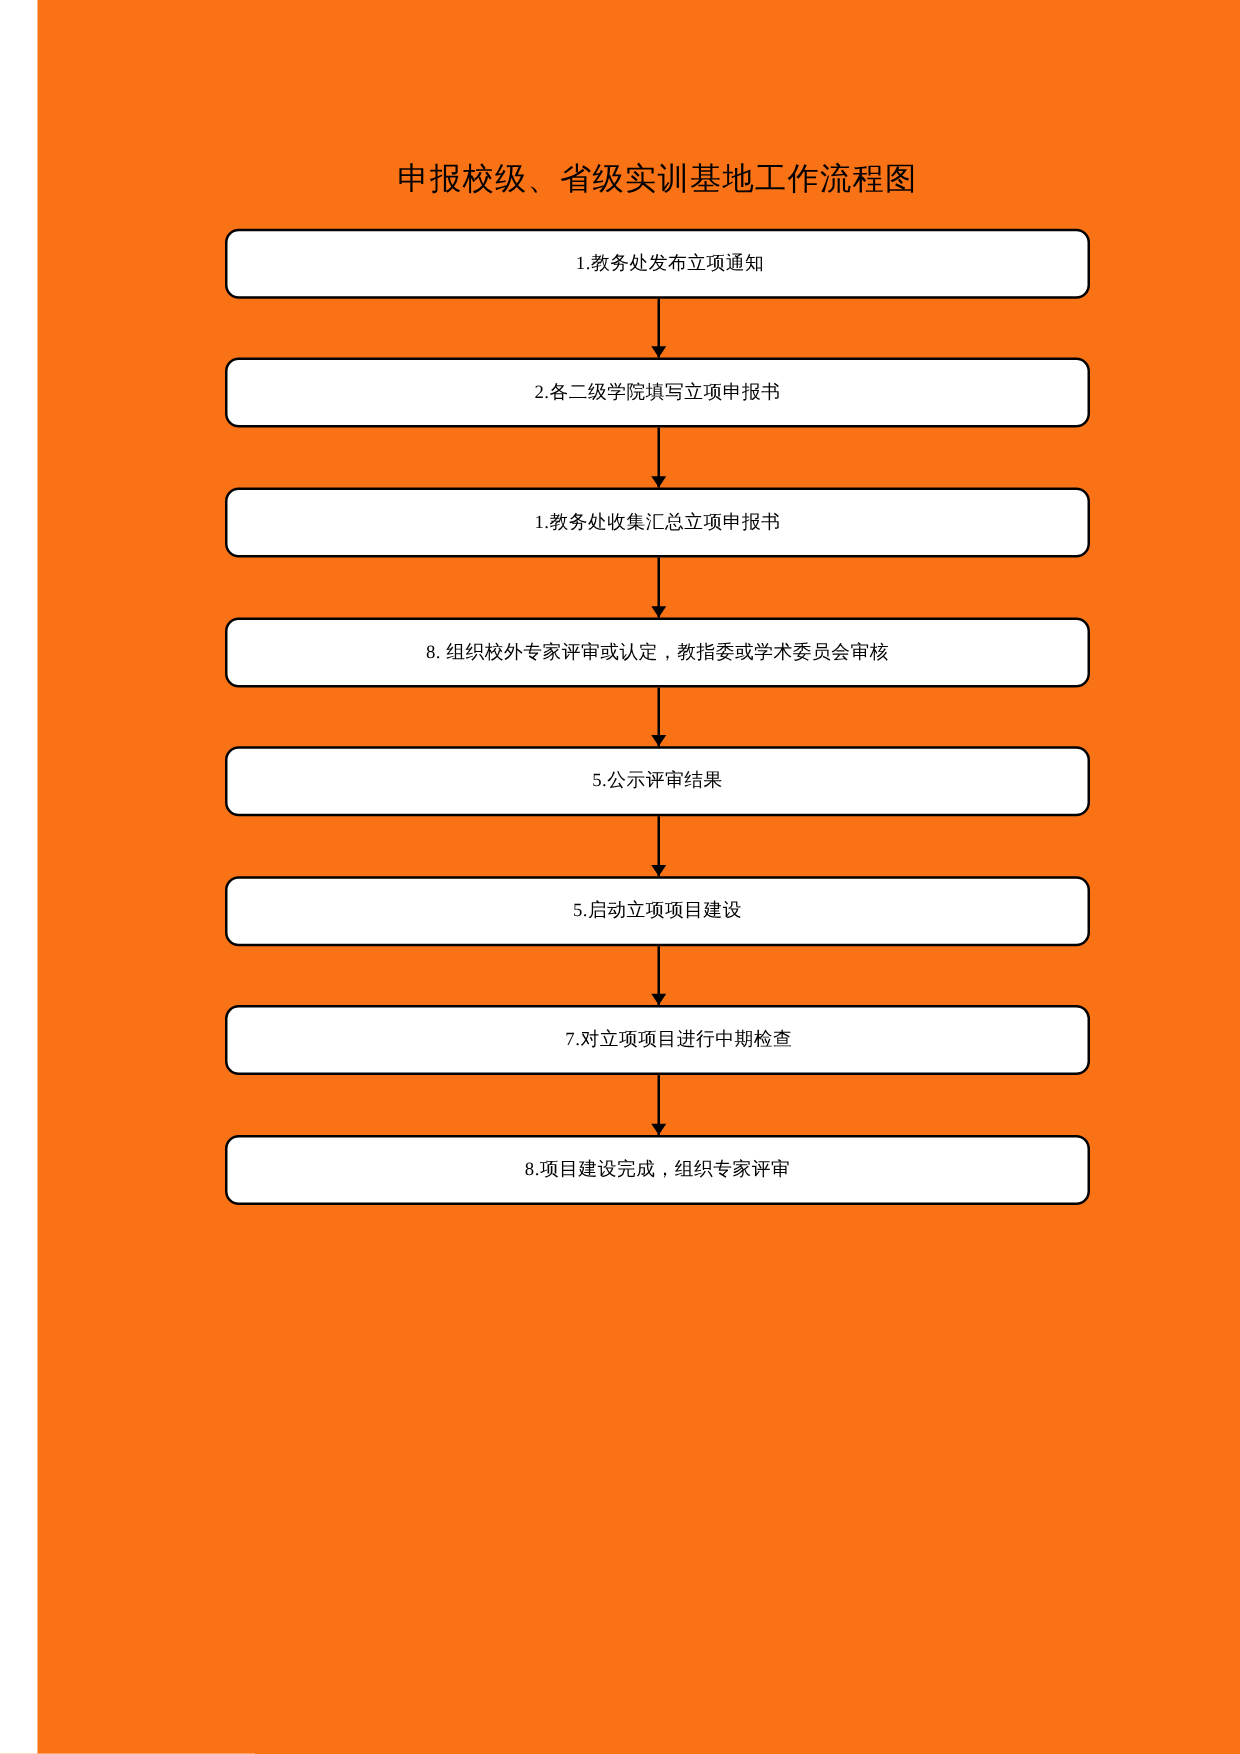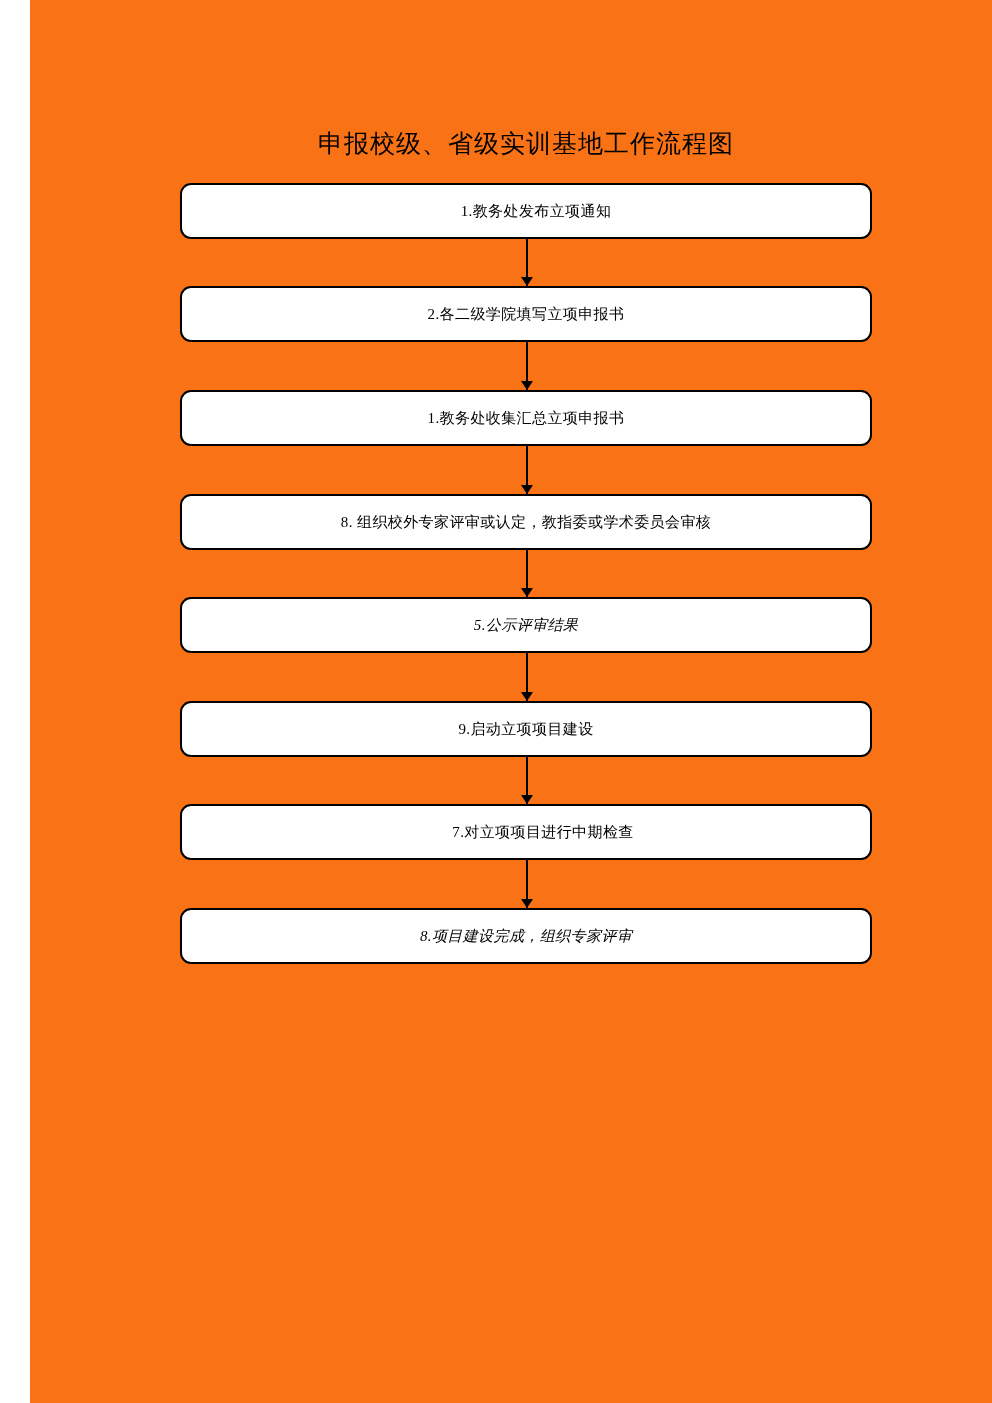--- a/index.html
+++ b/index.html
@@ -113,27 +113,27 @@
       </div>
       <div class="flow-node" style="top: 286px; justify-content: center;">
         <span class="flow-node-label">2.各二级学院填写立项申报书</span>
       </div>
       <div class="flow-node" style="top: 390px;">
         <span class="flow-node-label">1.教务处收集汇总立项申报书</span>
       </div>
       <div class="flow-node" style="top: 494px;">
         <span class="flow-node-label">8.  组织校外专家评审或认定，教指委或学术委员会审核</span>
       </div>
-      <div class="flow-node" style="top: 597px; font-style: italic;">
+      <div class="flow-node" style="top: 597px;">
         <span class="flow-node-label">5.公示评审结果</span>
       </div>
       <div class="flow-node" style="top: 701px;">
-        <span class="flow-node-label">9.启动立项项目建设</span>
+        <span class="flow-node-label">5.启动立项项目建设</span>
       </div>
       <div class="flow-node" style="top: 804px; padding-left: 34px;">
         <span class="flow-node-label">7.对立项项目进行中期检查</span>
       </div>
-      <div class="flow-node" style="top: 908px; font-style: italic;">
+      <div class="flow-node" style="top: 908px;">
         <span class="flow-node-label">8.项目建设完成，组织专家评审</span>
       </div>
     </div>
 
 </div>
 
 </body></html>

